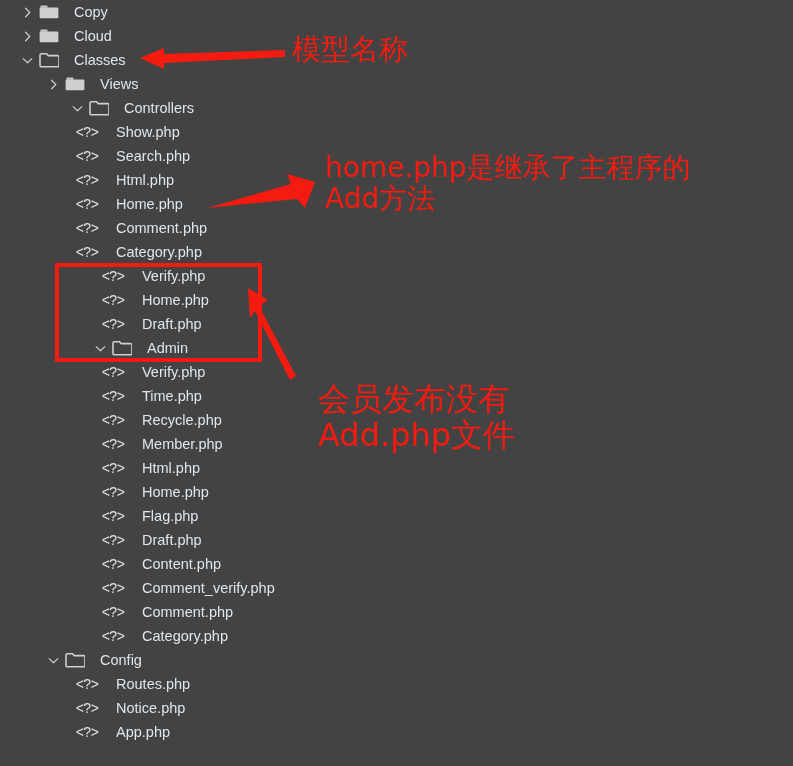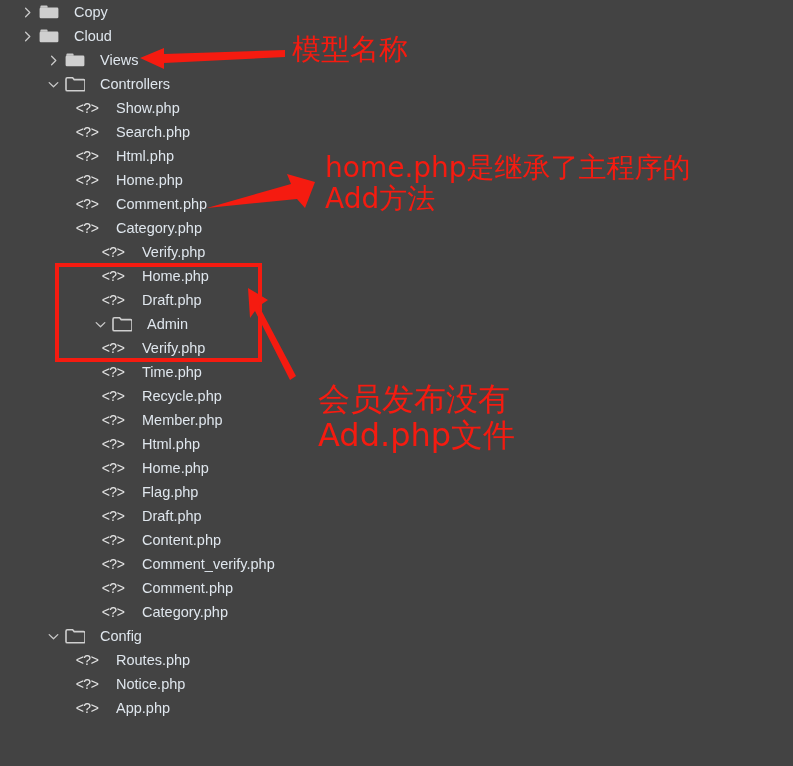--- a/index.html
+++ b/index.html
@@ -89,35 +89,48 @@
         </svg>
       </span>
       <span class="ficon">
         <svg width="20" height="16" viewBox="0 0 20 16">
           <path d="M2.4 1.6 h5.2 a1 1 0 0 1 1 1 v1.2 h-7.2 v-1.2 a1 1 0 0 1 1 -1 z" fill="#c9c9c9"></path>
           <rect x="0.6" y="3.6" width="18.8" height="10.6" rx="1.3" fill="#cfcfcf"></rect>
         </svg>
       </span>
       <span class="lbl">Cloud</span>
     </div>
+    <div class="row fold" style="padding-left: 18px;">
+      <span class="chev">
+        <svg width="11" height="11" viewBox="0 0 11 11">
+          <path d="M1.2 3.6 L5.5 7.8 L9.8 3.6" fill="none" stroke="#c9c9c9" stroke-width="1.3" stroke-linecap="round" stroke-linejoin="round"></path>
+        </svg>
+      </span>
+      <span class="ficon">
+        <svg width="20" height="16" viewBox="0 0 20 16">
+          <path d="M1 3.2 a1.4 1.4 0 0 1 1.4-1.4 h5.2 l1.6 1.8 h9.4 a1.4 1.4 0 0 1 1.4 1.4 v8.4 a1.4 1.4 0 0 1 -1.4 1.4 h-16.2 a1.4 1.4 0 0 1 -1.4 -1.4 z" fill="none" stroke="#cfcfcf" stroke-width="1.6"></path>
+        </svg>
+      </span>
+      <span class="lbl">Classes</span>
+    </div>
     <div class="row fold" style="padding-left: 44px;">
       <span class="chev">
         <svg width="11" height="11" viewBox="0 0 11 11">
           <path d="M3.6 1.2 L7.8 5.5 L3.6 9.8" fill="none" stroke="#c9c9c9" stroke-width="1.3" stroke-linecap="round" stroke-linejoin="round"></path>
         </svg>
       </span>
       <span class="ficon">
         <svg width="20" height="16" viewBox="0 0 20 16">
           <path d="M2.4 1.6 h5.2 a1 1 0 0 1 1 1 v1.2 h-7.2 v-1.2 a1 1 0 0 1 1 -1 z" fill="#c9c9c9"></path>
           <rect x="0.6" y="3.6" width="18.8" height="10.6" rx="1.3" fill="#cfcfcf"></rect>
         </svg>
       </span>
       <span class="lbl">Views</span>
     </div>
-    <div class="row fold" style="padding-left: 44px;">
+    <div class="row fold" style="padding-left: 68px;">
       <span class="chev">
         <svg width="11" height="11" viewBox="0 0 11 11">
           <path d="M1.2 3.6 L5.5 7.8 L9.8 3.6" fill="none" stroke="#c9c9c9" stroke-width="1.3" stroke-linecap="round" stroke-linejoin="round"></path>
         </svg>
       </span>
       <span class="ficon">
         <svg width="20" height="16" viewBox="0 0 20 16">
           <path d="M1 3.2 a1.4 1.4 0 0 1 1.4-1.4 h5.2 l1.6 1.8 h9.4 a1.4 1.4 0 0 1 1.4 1.4 v8.4 a1.4 1.4 0 0 1 -1.4 1.4 h-16.2 a1.4 1.4 0 0 1 -1.4 -1.4 z" fill="none" stroke="#cfcfcf" stroke-width="1.6"></path>
         </svg>
       </span>

